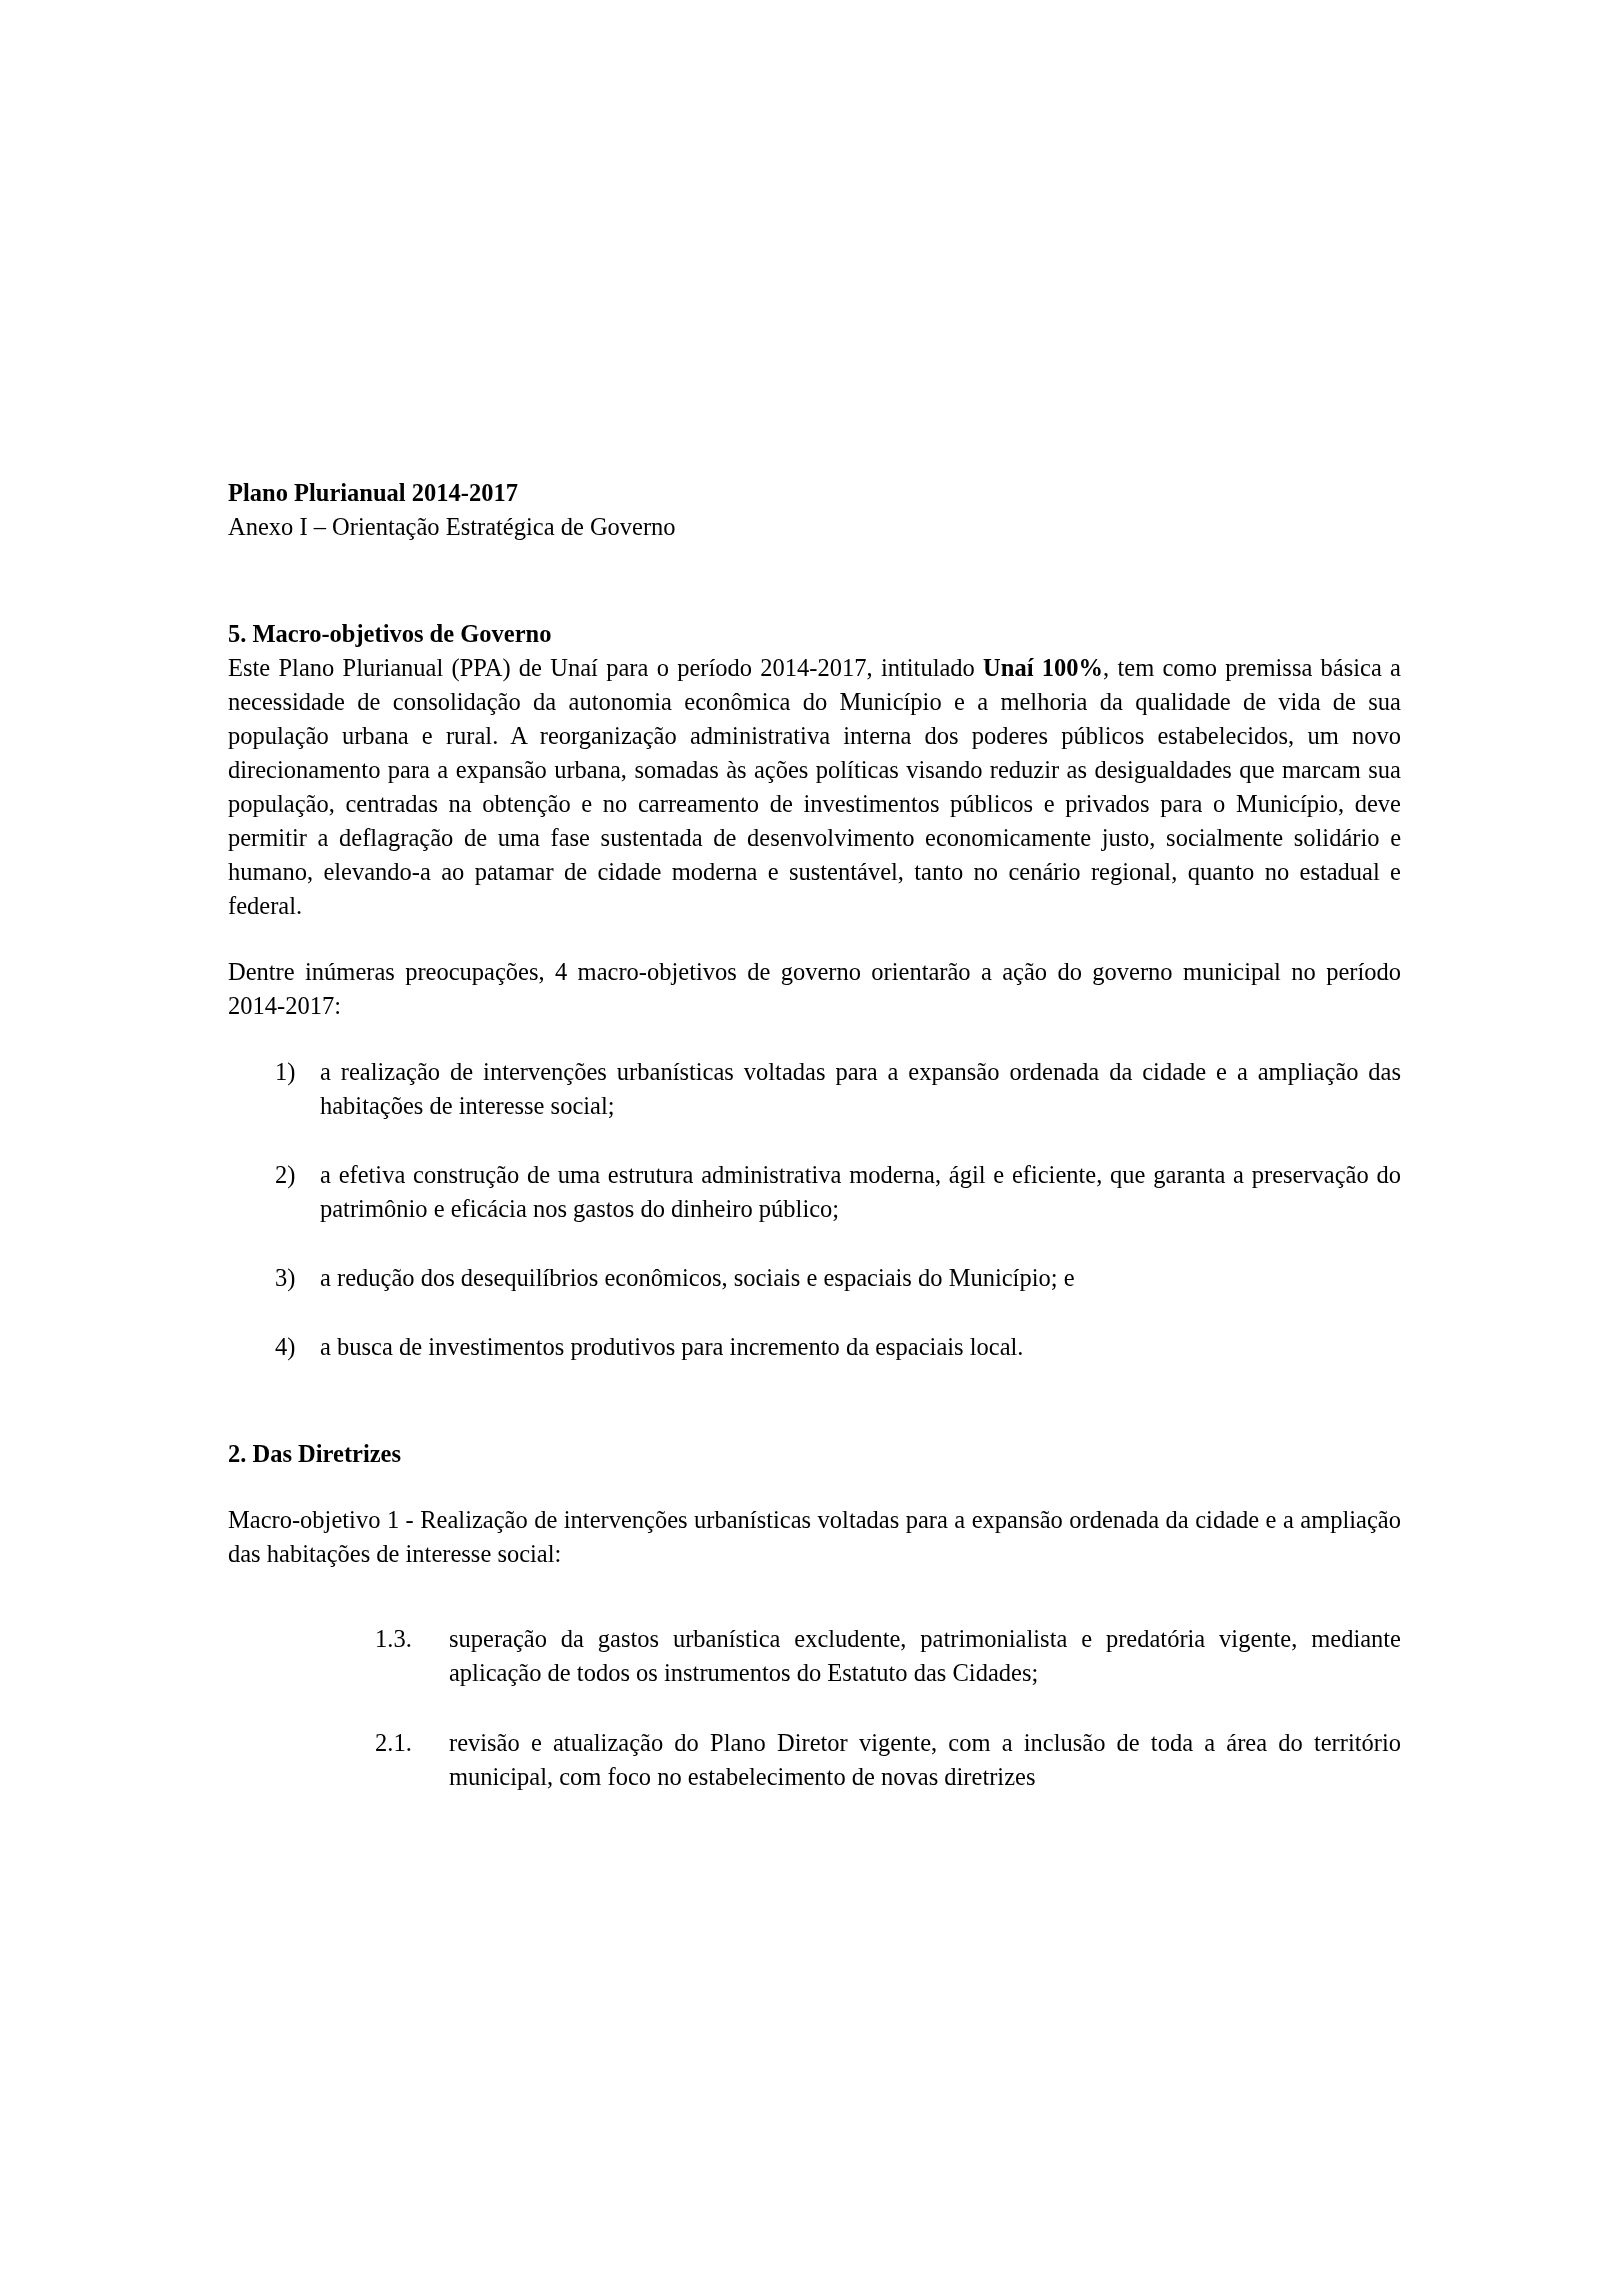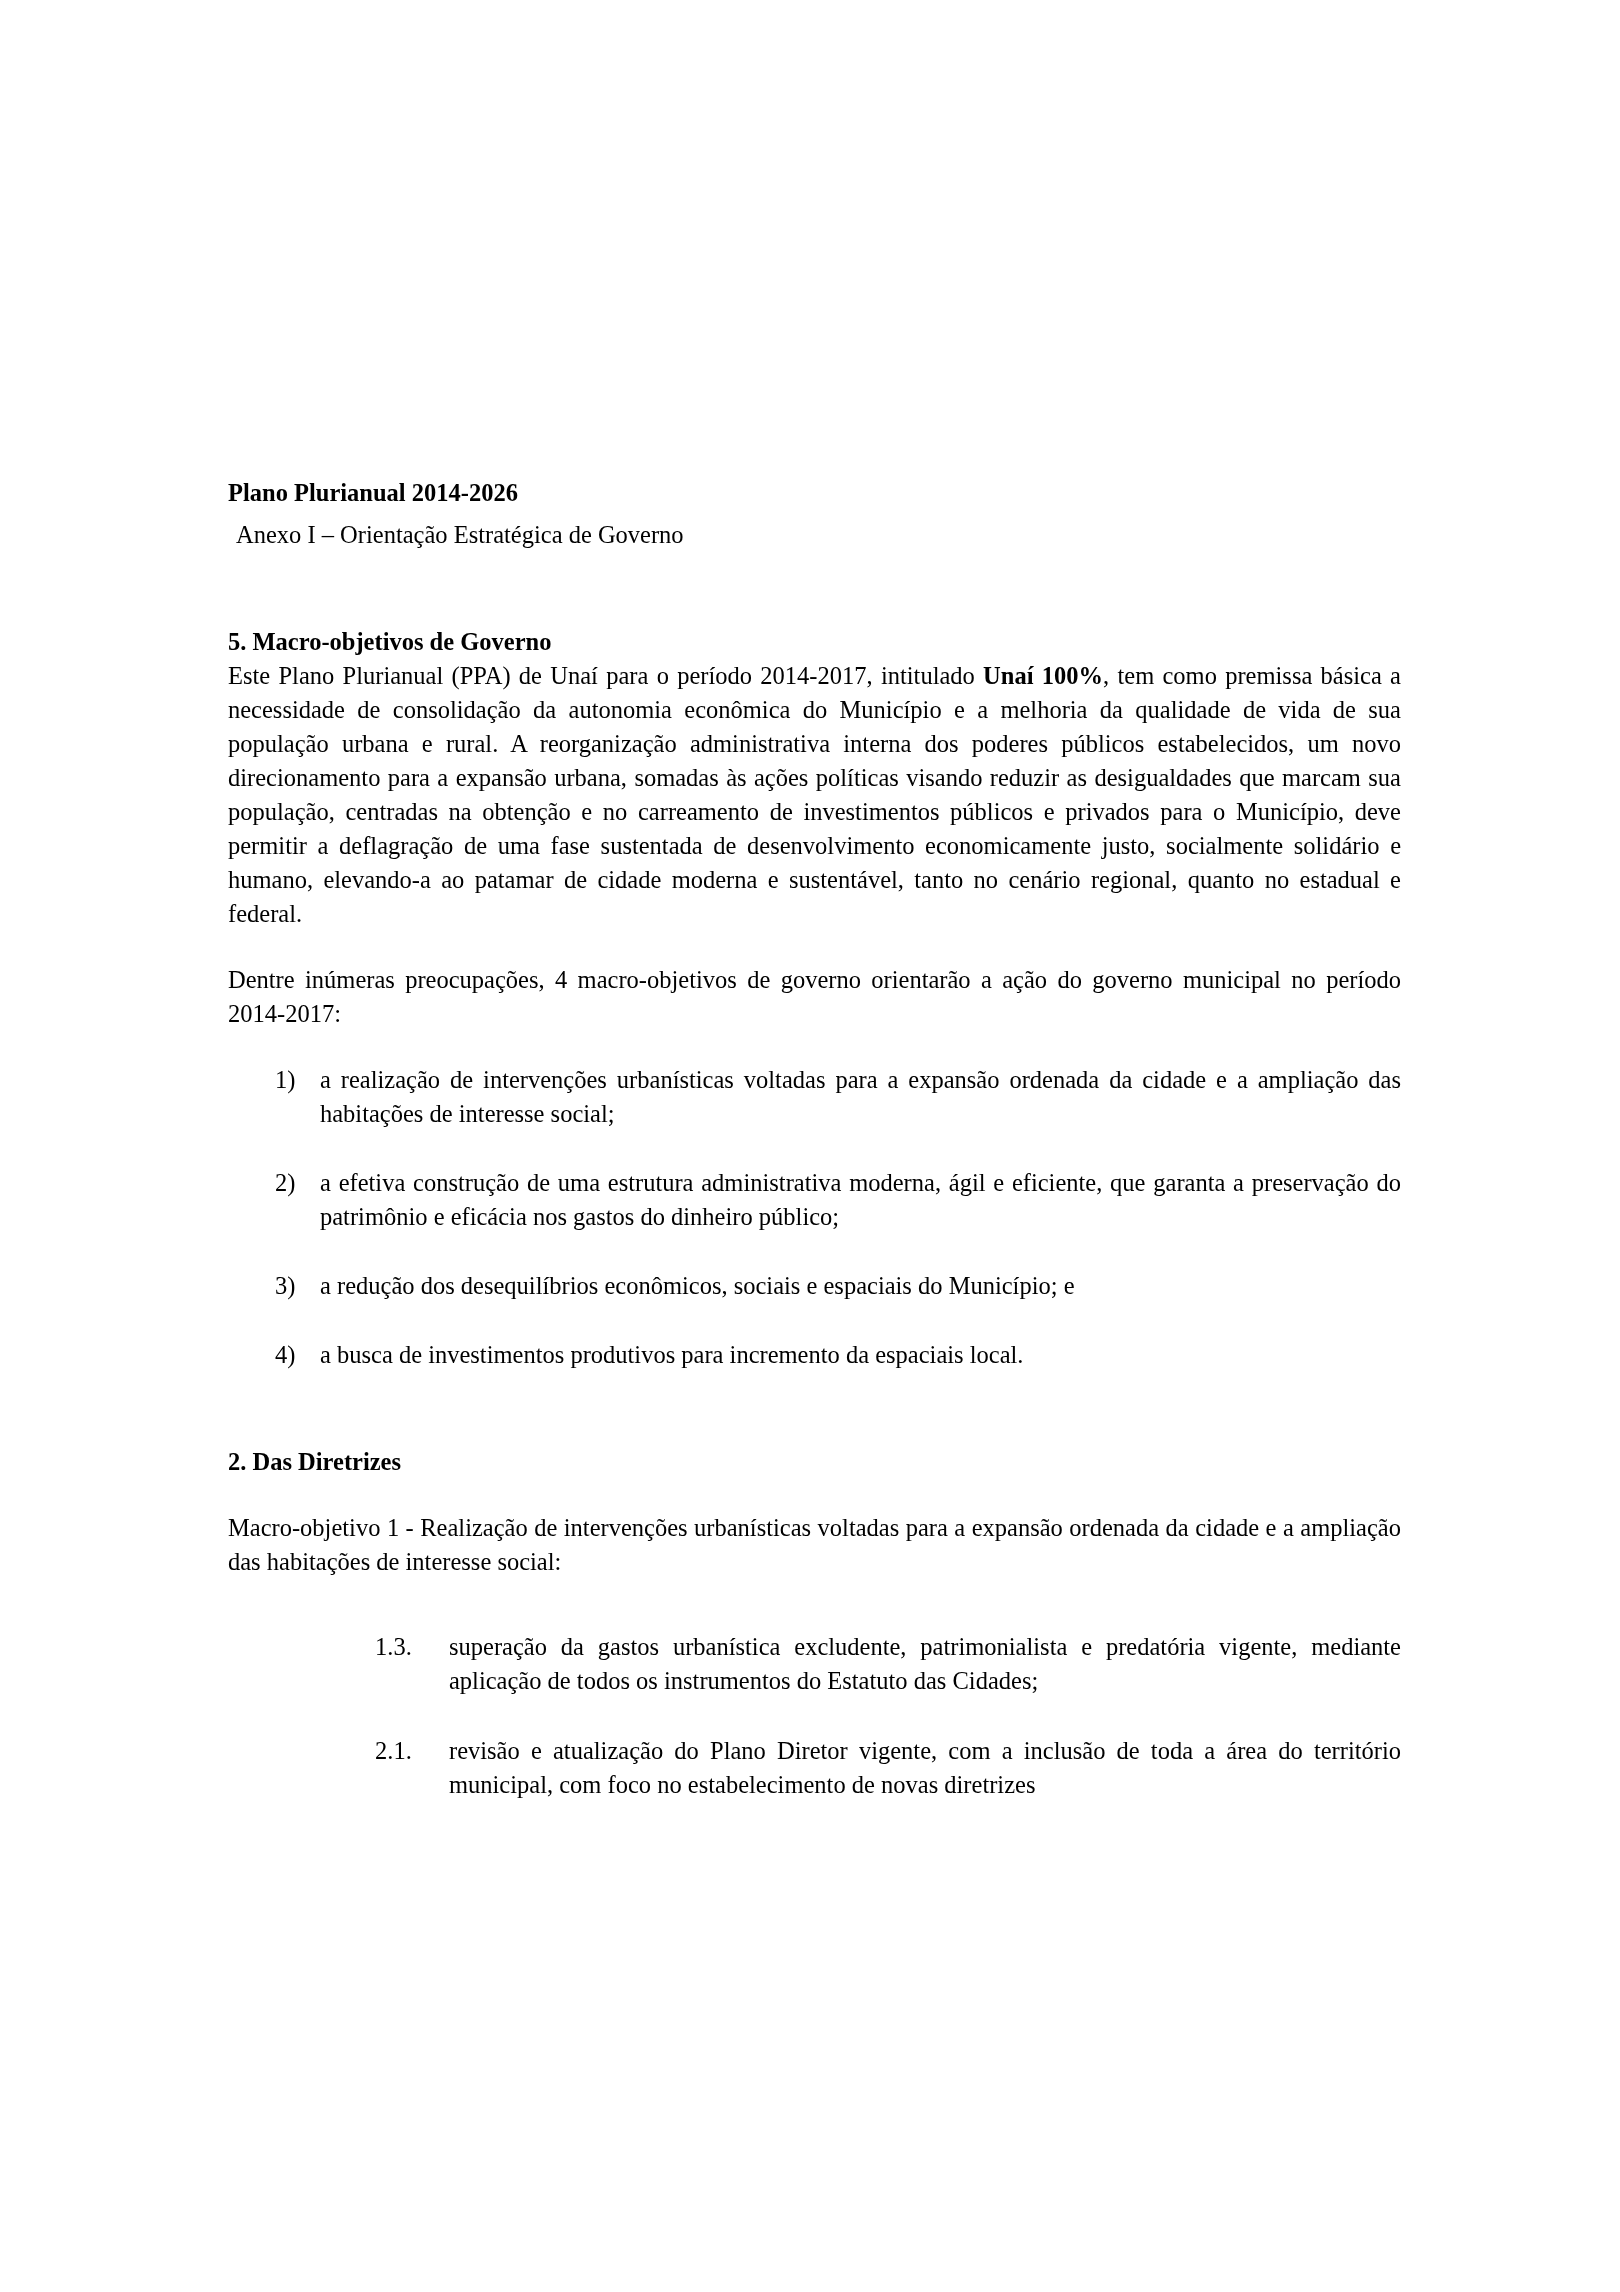--- a/index.html
+++ b/index.html
@@ -30,21 +30,21 @@
       font-size: 24.5px;
       line-height: 34px;
     }
     .doc-title {
       font-weight: bold;
       margin: 0;
       font-size: 24.5px;
       line-height: 34px;
     }
     .doc-subtitle {
-      margin: 8px;
+      margin: 0;
       font-size: 24.5px;
       line-height: 34px;
     }
     .section-heading {
       font-weight: bold;
       margin: 0;
       font-size: 24.5px;
       line-height: 34px;
     }
     .h1 { margin-top: 73px; }
@@ -97,21 +97,21 @@
       text-align-last: left;
     }
     .bold { font-weight: bold; }
   </style>
 </head>
 <body>
 
 <div class="page">
   <div class="content">
 
-    <p class="doc-title">Plano Plurianual 2014-2026</p>
+    <p class="doc-title">Plano Plurianual 2014-2017</p>
     <p class="doc-subtitle">Anexo I – Orientação Estratégica de Governo</p>
 
     <p class="section-heading h1">5. Macro-objetivos de Governo</p>
 
     <p class="para p-intro"><span>Este Plano Plurianual (PPA) de Unaí para o período 2014-2017, intitulado </span><span class="bold">Unaí 100%</span><span>, tem como premissa básica a necessidade de consolidação da autonomia econômica do Município e a melhoria da qualidade de vida de sua população urbana e rural. A reorganização administrativa interna dos poderes públicos estabelecidos, um novo direcionamento para a expansão urbana, somadas às ações políticas visando reduzir as desigualdades que marcam sua população, centradas na obtenção e no carreamento de investimentos públicos e privados para o Município, deve permitir a deflagração de uma fase sustentada de desenvolvimento economicamente justo, socialmente solidário e humano, elevando-a ao patamar de cidade moderna e sustentável, tanto no cenário regional, quanto no estadual e federal.</span></p>
 
     <p class="para p-dentre">Dentre inúmeras preocupações, 4 macro-objetivos de governo orientarão a ação do governo municipal no período 2014-2017:</p>
 
     <ul class="ol">
       <li class="ol-item">

